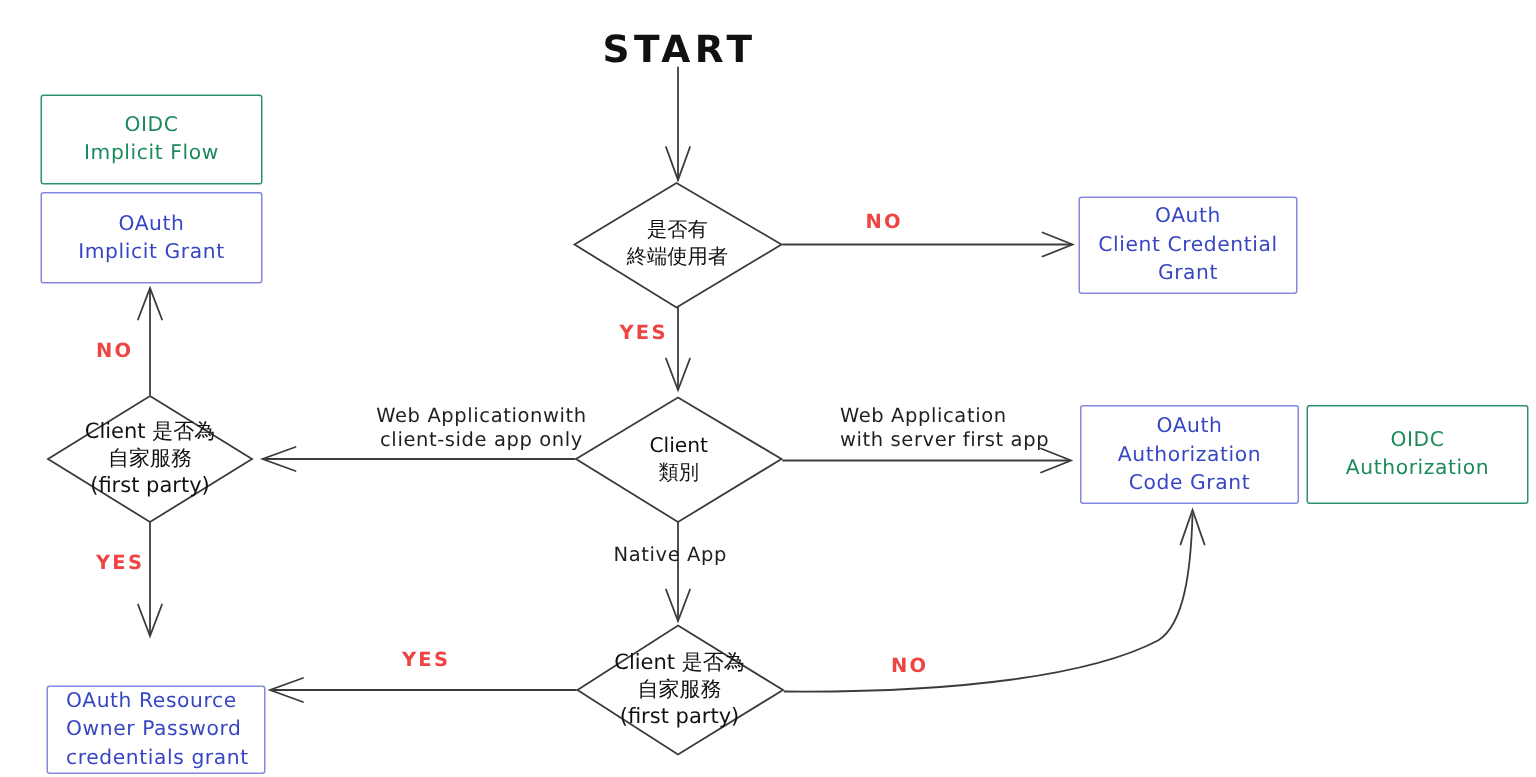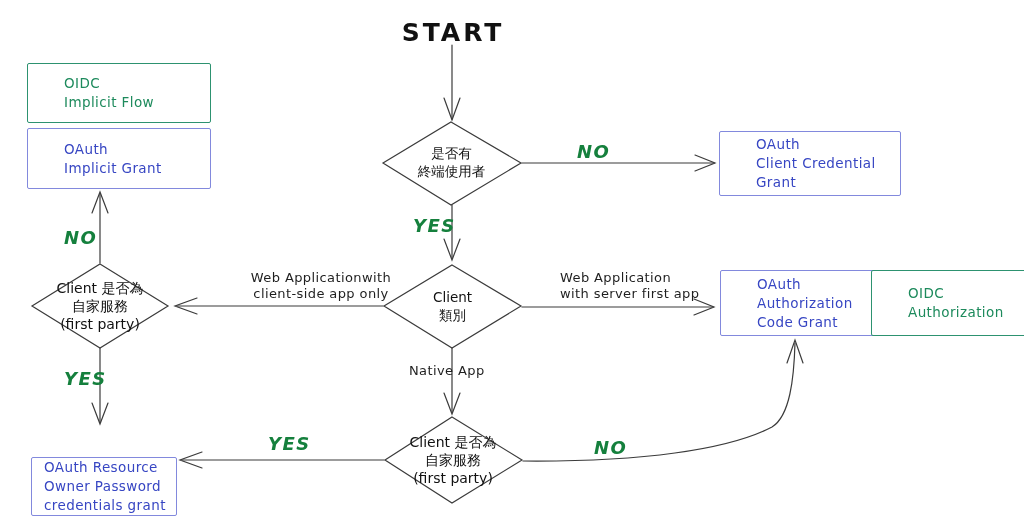--- a/index.html
+++ b/index.html
@@ -4,27 +4,27 @@
 <style>
   html,body{margin:0;padding:0;background:#fff;}
   #canvas{position:relative;width:1024px;height:518px;background:#ffffff;overflow:hidden;
           font-family:"DejaVu Sans","Liberation Sans",sans-serif;color:#1a1a1a;}
   #wires{position:absolute;left:0;top:0;width:1024px;height:518px;}
   .abs{position:absolute;}
   .start-title{font-size:25px;font-weight:700;letter-spacing:3px;color:#111;text-align:center;width:110px;}
   .dtext{text-align:center;font-size:13.5px;line-height:18px;color:#111;}
   .dtext.small{font-size:14px;line-height:18px;}
   .box{position:absolute;background:#fff;border:1.4px solid;border-radius:2px;
-       display:flex;flex-direction:column;justify-content:center;text-align:left;
-       font-size:13.5px;line-height:19px;letter-spacing:0.4px;padding-left:36px;}
+       display:flex;flex-direction:column;justify-content:center;text-align:center;
+       font-size:13.5px;line-height:19px;letter-spacing:0.4px;}
   .box.blue{border-color:#8289dd;color:#3746c3;}
   .box.green{border-color:#2d9270;color:#1d8a5c;}
   .box.left-align{text-align:left;padding-left:12px;}
   .elabel{font-size:13px;letter-spacing:0.4px;color:#1f1f1f;line-height:16px;margin-left:36px;}
-  .yesno{font-size:18px;font-weight:600;font-style:italic;letter-spacing:1.5px;color:#15803d;}
+  .yesno{font-size:13px;font-weight:600;letter-spacing:1.5px;color:#ef4444;}
   .note{font-size:14px;letter-spacing:0.4px;color:#1d8a5c;line-height:19px;}
   .center{text-align:center;}
 </style>
 </head>
 <body>
 
 <div id="canvas">
 
   <svg id="wires" viewBox="0 0 1024 518" fill="none" stroke="#3b3b3b" stroke-width="1.2" stroke-linecap="round">
 

